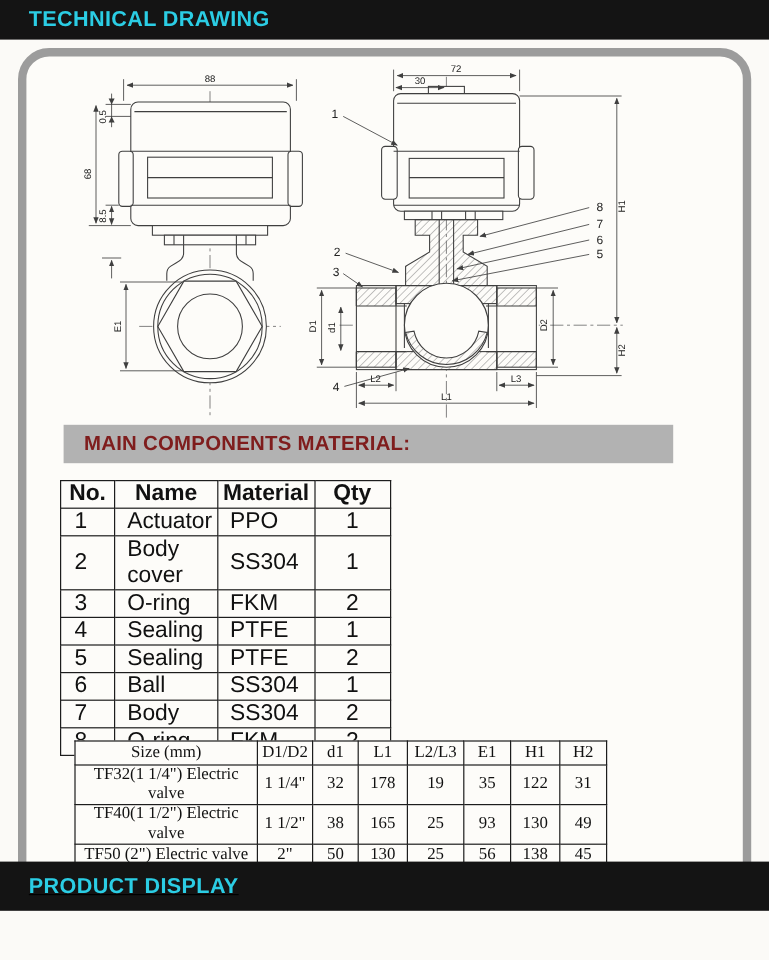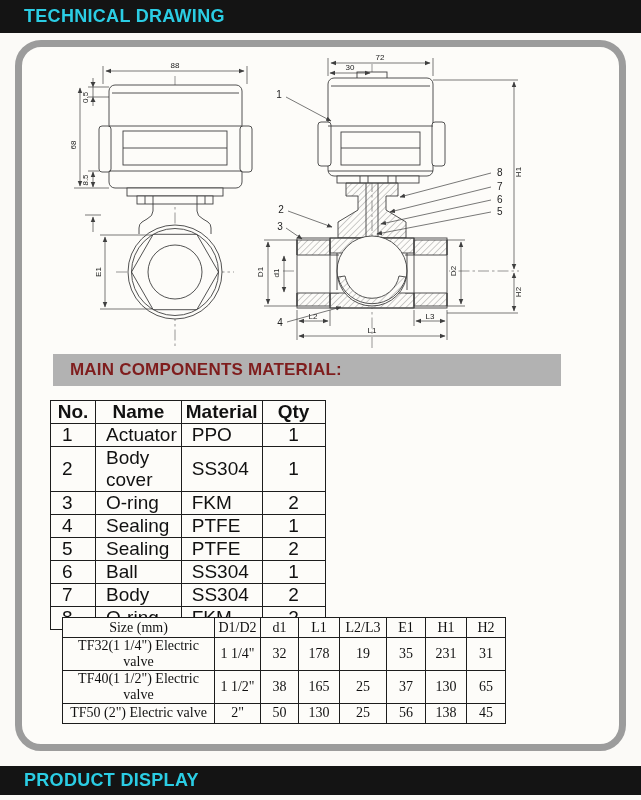--- a/index.html
+++ b/index.html
@@ -8,21 +8,21 @@
     background:#fbfaf7;font-family:"Liberation Sans",sans-serif;
   }
   .blackbar{
     position:absolute;left:0;width:641px;height:33px;background:#141414;
     display:flex;align-items:center;box-sizing:border-box;padding-left:24px;
   }
   .blackbar .bartitle{
     color:#2bcde4;font-weight:bold;font-size:18px;letter-spacing:.3px;
   }
   #topbar{top:0;}
-  #bottombar{top:766px;height:29px;}
+  #bottombar{top:718px;height:41px;text-decoration:underline;}
   .frame{
     position:absolute;left:15px;top:40px;width:611px;height:711px;
     border:7px solid #9c9c9c;border-radius:26px;box-sizing:border-box;
     background:#fdfcf9;
   }
   .secbar{
     position:absolute;height:32px;background:#b2b2b2;
     display:flex;align-items:center;box-sizing:border-box;padding-left:17px;
     font-weight:bold;font-size:17px;color:#7f1d1d;letter-spacing:.2px;
   }
@@ -323,32 +323,32 @@
         </tr>
       </thead>
       <tbody>
         <tr>
           <td>TF32(1 1/4") Electric valve</td>
           <td>1 1/4"</td>
           <td>32</td>
           <td>178</td>
           <td>19</td>
           <td>35</td>
-          <td>231</td>
+          <td>122</td>
           <td>31</td>
         </tr>
         <tr>
           <td>TF40(1 1/2") Electric valve</td>
           <td>1 1/2"</td>
           <td>38</td>
           <td>165</td>
           <td>25</td>
-          <td>37</td>
+          <td>93</td>
           <td>130</td>
-          <td>65</td>
+          <td>49</td>
         </tr>
         <tr>
           <td>TF50 (2") Electric valve</td>
           <td>2"</td>
           <td>50</td>
           <td>130</td>
           <td>25</td>
           <td>56</td>
           <td>138</td>
           <td>45</td>

